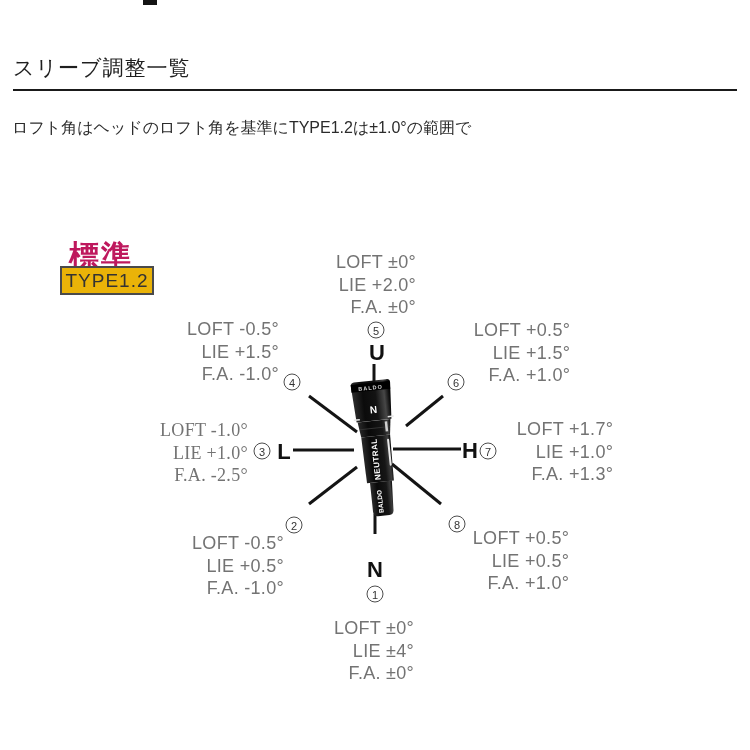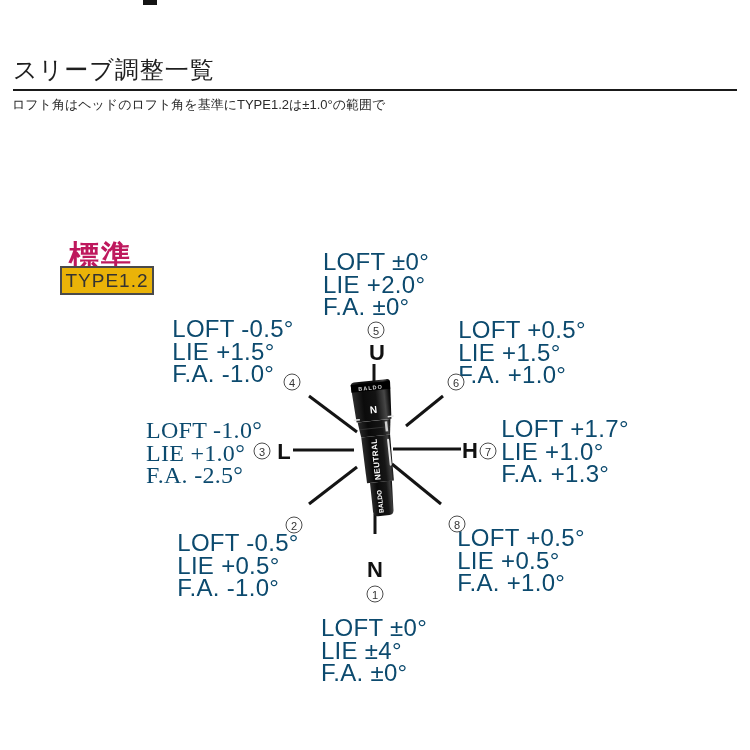--- a/index.html
+++ b/index.html
@@ -2,40 +2,40 @@
 <html><head>
 <meta charset="utf-8">
 <style>
   html,body{margin:0;padding:0;background:#fff;}
   .stage{
     position:relative;width:750px;height:750px;background:#ffffff;overflow:hidden;
     font-family:"Liberation Sans","DejaVu Sans",sans-serif;color:#2b2b2b;
   }
   .artifact{position:absolute;left:143px;top:0;width:14px;height:5px;background:#141414;}
   .hd-title{
-    position:absolute;left:13px;top:54px;font-size:24px;letter-spacing:1px;color:#1f1f1f;
+    position:absolute;left:13px;top:54px;font-size:21px;letter-spacing:1px;color:#1f1f1f;
     white-space:nowrap;
   }
   .hd-rule{position:absolute;left:13px;top:89px;width:724px;height:2px;background:#1a1a1a;}
   .intro{
-    position:absolute;left:12px;top:91px;font-size:13px;line-height:28px;color:#2b2b2b;
+    position:absolute;left:12px;top:114px;font-size:16px;line-height:28px;color:#2b2b2b;
     white-space:nowrap;
   }
   .std-label{
     position:absolute;left:69px;top:236px;font-size:30px;font-weight:bold;letter-spacing:2px;
     white-space:nowrap;
   }
   .type-box{
     position:absolute;left:60px;top:266px;width:94px;height:29px;border:2px solid #4a4a4a;
     display:flex;align-items:center;justify-content:center;font-size:19px;color:#333;
     background:#eab308;box-sizing:border-box;letter-spacing:1px;
   }
   .vals{
-    position:absolute;transform:translateX(-50%);text-align:left;font-size:24px;
-    line-height:22.5px;color:#0c4a6e;white-space:nowrap;letter-spacing:0.3px;
+    position:absolute;transform:translateX(-50%);text-align:right;font-size:18px;
+    line-height:22.5px;color:#737373;white-space:nowrap;letter-spacing:0.3px;
   }
   .dirletter{
     position:absolute;transform:translate(-50%,-50%);font-size:22px;font-weight:bold;color:#111;
   }
   .cnum{
     position:absolute;transform:translate(-50%,-50%);width:17px;height:17px;border-radius:50%;
     border:1.5px solid #4d4d4d;display:flex;align-items:center;justify-content:center;
     font-size:11px;color:#333;background:#fff;box-sizing:border-box;
   }
   .linesvg{position:absolute;left:0;top:0;pointer-events:none;}

